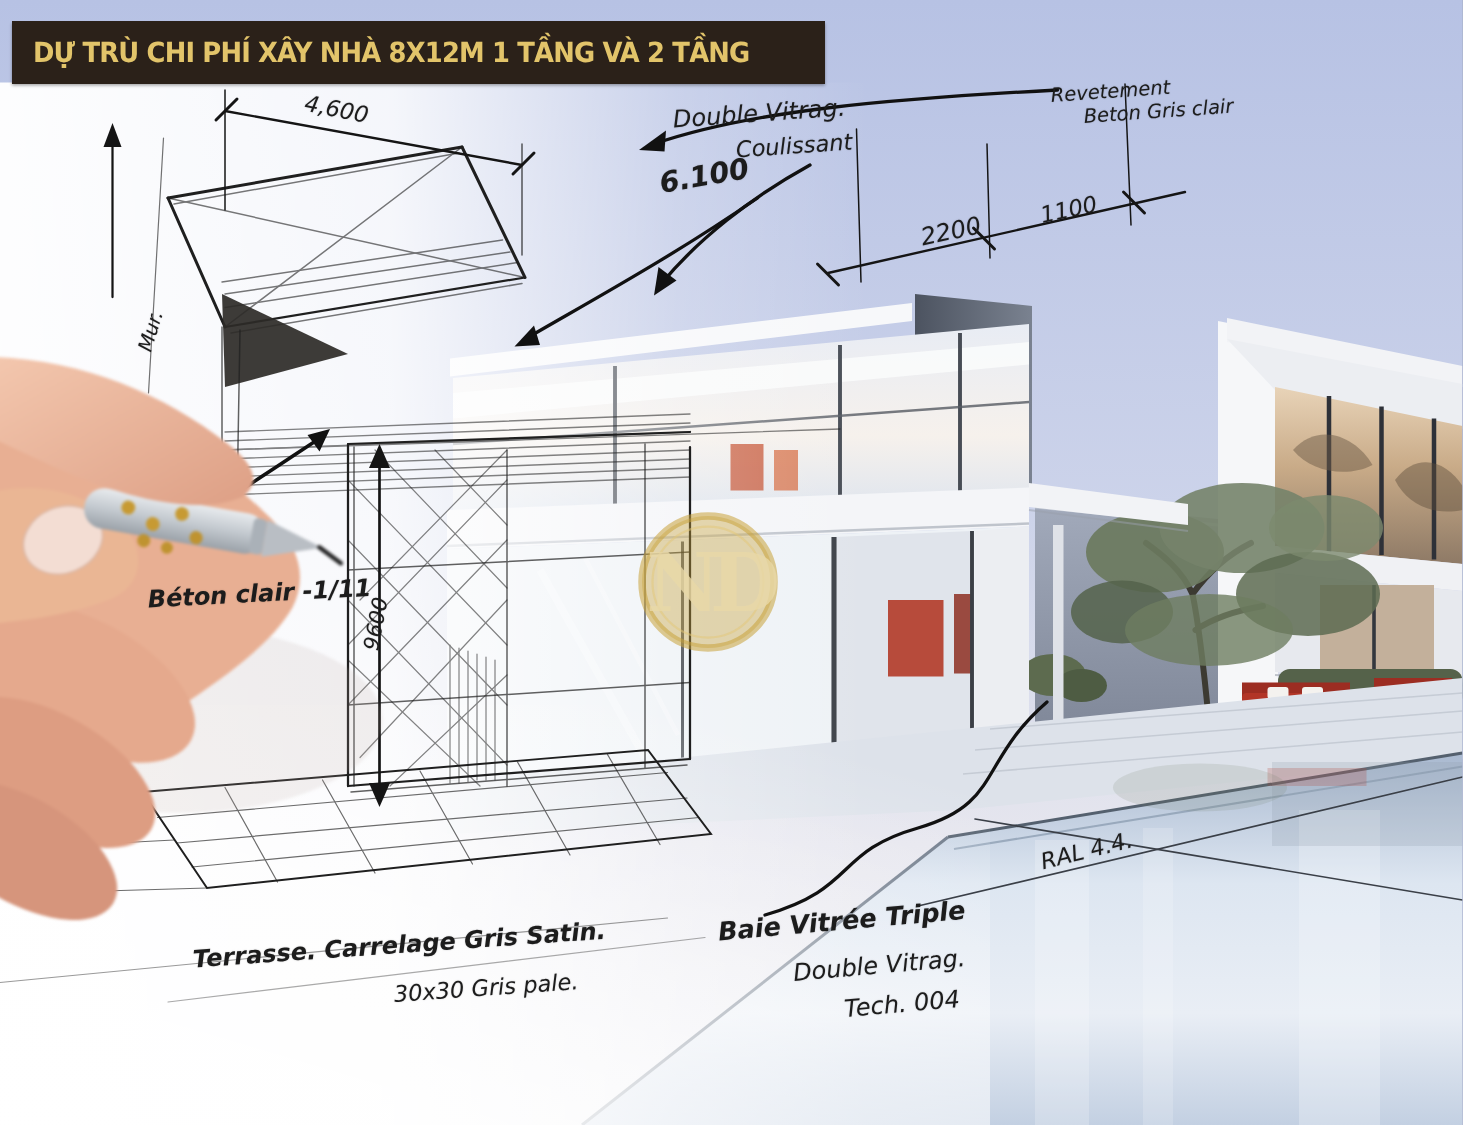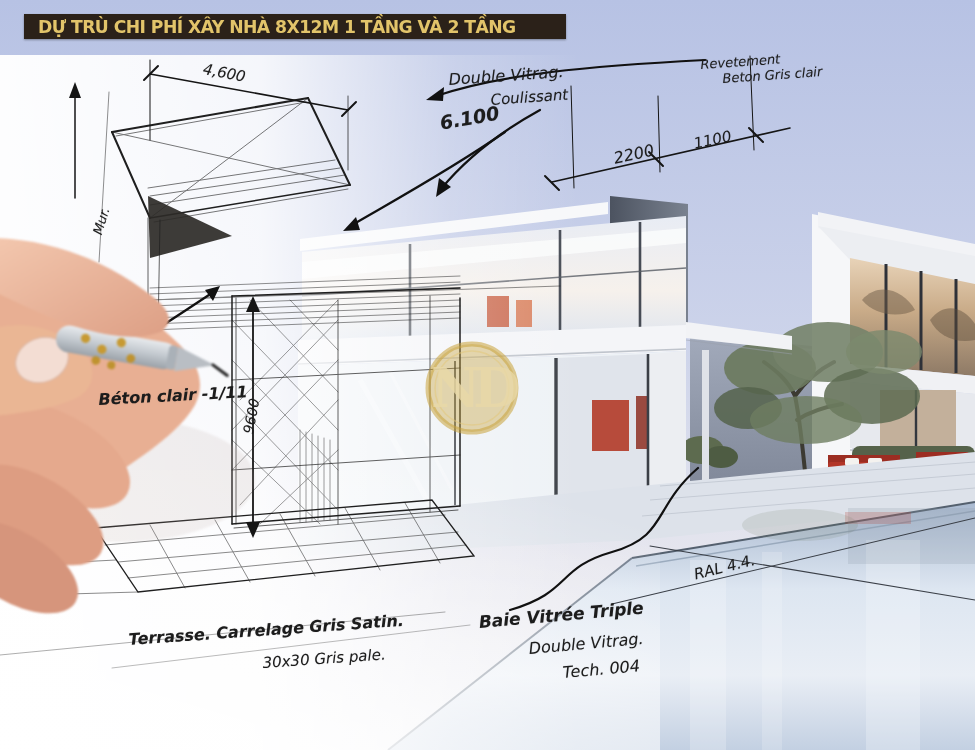--- a/index.html
+++ b/index.html
@@ -1,20 +1,20 @@
 <!DOCTYPE html>
 <html style="--c-banner_bg: #2b2119; --c-banner_text: #e2c46a; --c-ink: #1c1c1c; --c-logo_gold: #c9a23b; --c-sofa_red: #b23527; --c-sky_top: #b7c2e4; --c-pool: #c5d2e2;"><head>
 <meta charset="utf-8">
 <style>
   html,body{margin:0;padding:0;background:#9aa4c0;}
   .stage{position:relative;width:975px;height:750px;overflow:hidden;
          font-family:"Liberation Sans", sans-serif;background:#c7cfe8;}
   .scene{position:absolute;inset:0;}
   
-  .banner{position:absolute;left:24px;top:14px;height:25px;max-width:560px;
+  .banner{position:absolute;left:8px;top:14px;height:42px;max-width:560px;
           background:var(--c-banner_bg,#2b2119);display:flex;align-items:center;
           padding:0 14px;box-shadow:0 1px 2px rgba(0,0,0,.35);}
   .banner-title{margin:0;font-family:"DejaVu Sans", "Liberation Sans", sans-serif;
           font-weight:bold;font-size:18.5px;letter-spacing:-0.6px;white-space:nowrap;
           color:var(--c-banner_text,#e2c46a);transform:scaleX(.93);transform-origin:left center;}
   
   .hw{position:absolute;font-family:"DejaVu Sans", sans-serif;font-style:italic;
       color:var(--c-ink,#1c1c1c);white-space:nowrap;transform-origin:left top;
       text-shadow:0 0 1px rgba(20,20,20,.25);}
   .hw.b{font-weight:bold;}

